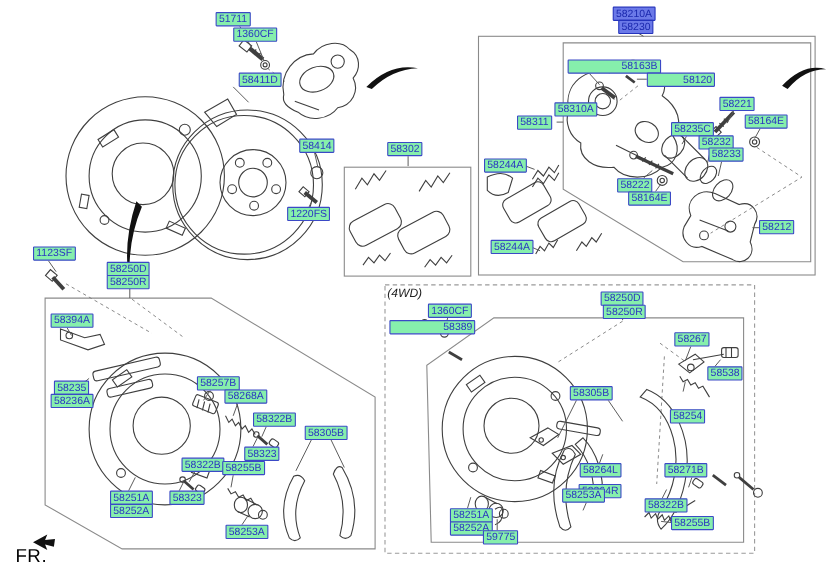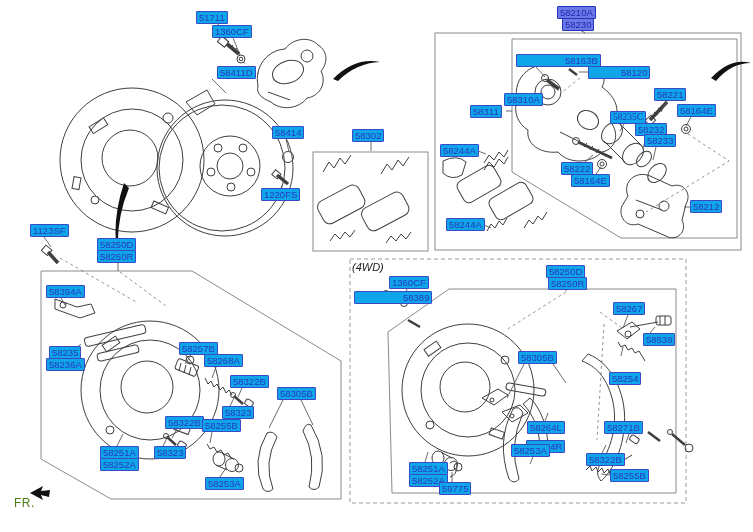--- a/index.html
+++ b/index.html
@@ -1,25 +1,25 @@
 <!DOCTYPE html>
 <html><head>
 <meta charset="utf-8">
 <style>
   html,body{margin:0;padding:0;background:#fff;}
   .stage{position:relative;width:753px;height:532px;background:#fff;overflow:hidden;
          font-family:"Liberation Sans",sans-serif;}
   #art{position:absolute;left:0;top:0;z-index:1;}
   #label-layer{position:absolute;left:0;top:0;width:753px;height:532px;z-index:2;}
   .part-label{position:absolute;font-size:9.5px;line-height:11px;padding:0 2px;
-              border:1px solid #3b49c6;background:#0ea5e9;color:#2b37c0;
+              border:1px solid #3b49c6;background:#86efac;color:#2b37c0;
               border-radius:1px;white-space:nowrap;cursor:default;}
   .part-label.hl{background:#6b79e8;color:#1b28ae;border-color:#2433bc;}
   .note{position:absolute;color:#222;font-size:11px;z-index:2;font-style:italic;}
-  .fr{position:absolute;color:#4d7c0f;font-size:12px;letter-spacing:.5px;z-index:2;}
+  .fr{position:absolute;color:#000000;font-size:17px;letter-spacing:.5px;z-index:2;}
   .cont{fill:none;stroke:#8a8a8a;stroke-width:1;}
   .dash{stroke-dasharray:4 3;stroke:#9a9a9a;fill:none;}
   .dashl{fill:none;stroke:#7a7a7a;stroke-width:.8;stroke-dasharray:3 3;}
   .part{fill:none;stroke:#3f3f3f;}
   .solid{fill:#111;stroke:none;}
   #leader-layer line{stroke:#5a5a5a;stroke-width:.9;}
 </style>
 </head>
 <body>
 
@@ -348,21 +348,21 @@
       <div class="part-label" style="left: 261px; top: 188px;">1220FS</div>
       <div class="part-label" style="left: 352px; top: 129px;">58302</div>
       <div class="part-label hl" style="left: 557px; top: 6px;">58210A</div>
       <div class="part-label hl" style="left: 562px; top: 18px;">58230</div>
       <div class="part-label" style="left: 516px; top: 54px; padding-left: 48px;">58163B</div>
       <div class="part-label" style="left: 588px; top: 66px; padding-left: 32px;">58120</div>
       <div class="part-label" style="left: 466px; top: 93px; margin-left: 38px;">58310A</div>
       <div class="part-label" style="left: 470px; top: 105px;">58311</div>
       <div class="part-label" style="left: 654px; top: 88px;">58221</div>
       <div class="part-label" style="left: 677px; top: 104px;">58164E</div>
-      <div class="part-label" style="left: 610px; top: 111px; font-family: Liberation Serif, serif;">58235C</div>
+      <div class="part-label" style="left: 610px; top: 111px;">58235C</div>
       <div class="part-label" style="left: 635px; top: 123px;">58232</div>
       <div class="part-label" style="left: 644px; top: 134px;">58233</div>
       <div class="part-label" style="left: 440px; top: 144px;">58244A</div>
       <div class="part-label" style="left: 561px; top: 162px;">58222</div>
       <div class="part-label" style="left: 571px; top: 174px;">58164E</div>
       <div class="part-label" style="left: 690px; top: 200px;">58212</div>
       <div class="part-label" style="left: 446px; top: 218px;">58244A</div>
       <div class="part-label" style="left: 30px; top: 224px;">1123SF</div>
       <div class="part-label" style="left: 97px; top: 238px;">58250D</div>
       <div class="part-label" style="left: 97px; top: 250px;">58250R</div>

